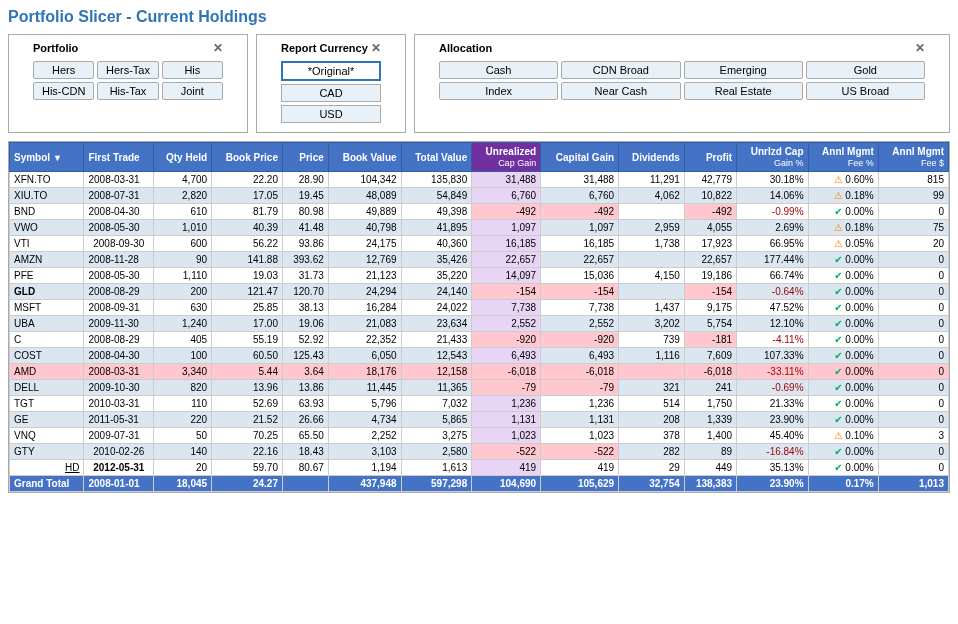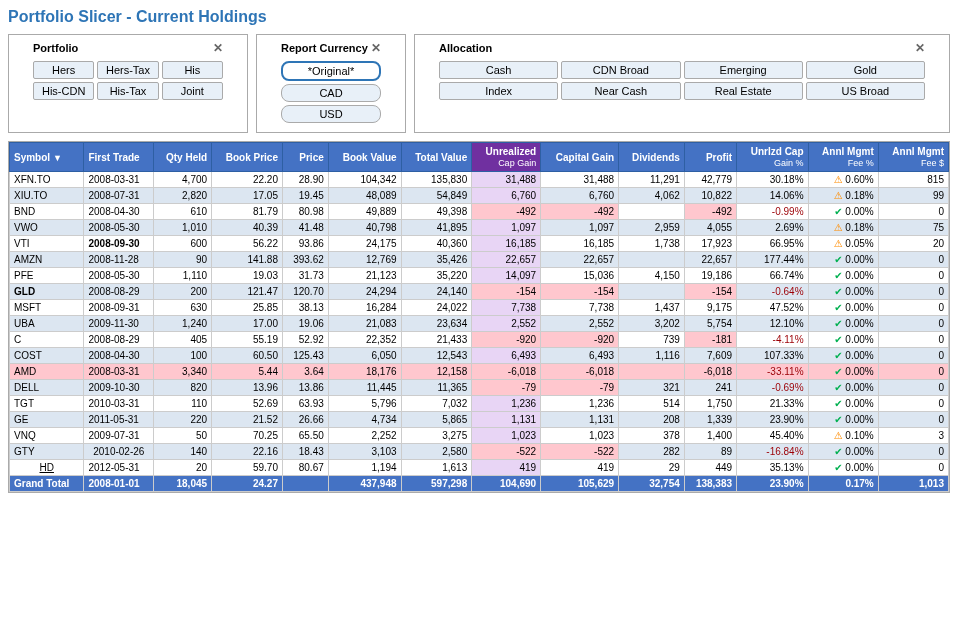--- a/index.html
+++ b/index.html
@@ -13,21 +13,21 @@
     .panel-title { font-weight: bold; font-size: 11px; margin-bottom: 6px; display: flex; align-items: center; justify-content: space-between; }
     .panel-x { color: #666; cursor: pointer; font-size: 12px; }
     
     .portfolio-panel { flex: 0 0 240px; }
     .report-panel { flex: 0 0 150px; }
     .allocation-panel { flex: 1; }
     
     .btn-grid { display: grid; grid-template-columns: repeat(3, 1fr); gap: 3px; margin-bottom: 3px; }
     .btn { border: 1px solid #aaa; background: #e8f0f8; padding: 2px 6px; text-align: center; cursor: pointer; font-size: 11px; border-radius: 2px; }
     
-    .report-btn { border: 1px solid #aaa; background: #e8f0f8; padding: 2px 6px; text-align: center; cursor: pointer; font-size: 11px; border-radius: 8px; margin-bottom: 3px; width: 100%; }
+    .report-btn { border: 1px solid #aaa; background: #e8f0f8; padding: 2px 6px; text-align: center; cursor: pointer; font-size: 11px; border-radius: 0; margin-bottom: 3px; width: 100%; }
     .report-btn.selected { background: #fff; border: 2px solid #2e75b6; }
     
     
     .table-container { border: 1px solid #aaa; overflow: auto; }
     
     table { border-collapse: collapse; width: 100%; font-size: 10px; }
     
     thead tr { background: #4472c4; color: white; }
     thead th { padding: 3px 4px; text-align: right; border: 1px solid #2e5fa3; font-weight: bold; white-space: nowrap; }
     thead th:first-child, thead th:nth-child(2) { text-align: left; }
@@ -176,21 +176,21 @@
           <td style="background: rgb(232, 213, 245);">1,097</td>
           <td>1,097</td>
           <td>2,959</td>
           <td>4,055</td>
           <td>2.69%</td>
           <td><span style="color:#ff8c00;">⚠</span> 0.18%</td>
           <td>75</td>
         </tr>
         <tr>
           <td style="text-align: left; font-weight: normal;">VTI</td>
-          <td style="text-align: left; font-weight: bold;">2008-09-30</td>
+          <td style="text-align: center;">2008-09-30</td>
           <td>600</td>
           <td>56.22</td>
           <td>93.86</td>
           <td>24,175</td>
           <td>40,360</td>
           <td style="background: rgb(232, 213, 245);">16,185</td>
           <td>16,185</td>
           <td>1,738</td>
           <td>17,923</td>
           <td>66.95%</td>
@@ -399,22 +399,22 @@
           <td>2,580</td>
           <td class="highlight-red" style="background: rgb(255, 199, 206);">-522</td>
           <td class="highlight-red">-522</td>
           <td>282</td>
           <td>89</td>
           <td class="text-dark-red">-16.84%</td>
           <td><span style="color:#00b050;">✔</span> 0.00%</td>
           <td>0</td>
         </tr>
         <tr>
-          <td style="text-align: center; font-weight: normal; text-decoration: underline;">HD</td>
-          <td style="text-align: left;">2012-05-31</td>
+          <td style="text-align: right; font-weight: normal; text-decoration: underline;">HD</td>
+          <td style="text-align: center; font-weight: bold;">2012-05-31</td>
           <td>20</td>
           <td>59.70</td>
           <td>80.67</td>
           <td>1,194</td>
           <td>1,613</td>
           <td style="background: rgb(232, 213, 245);">419</td>
           <td>419</td>
           <td>29</td>
           <td>449</td>
           <td>35.13%</td>

